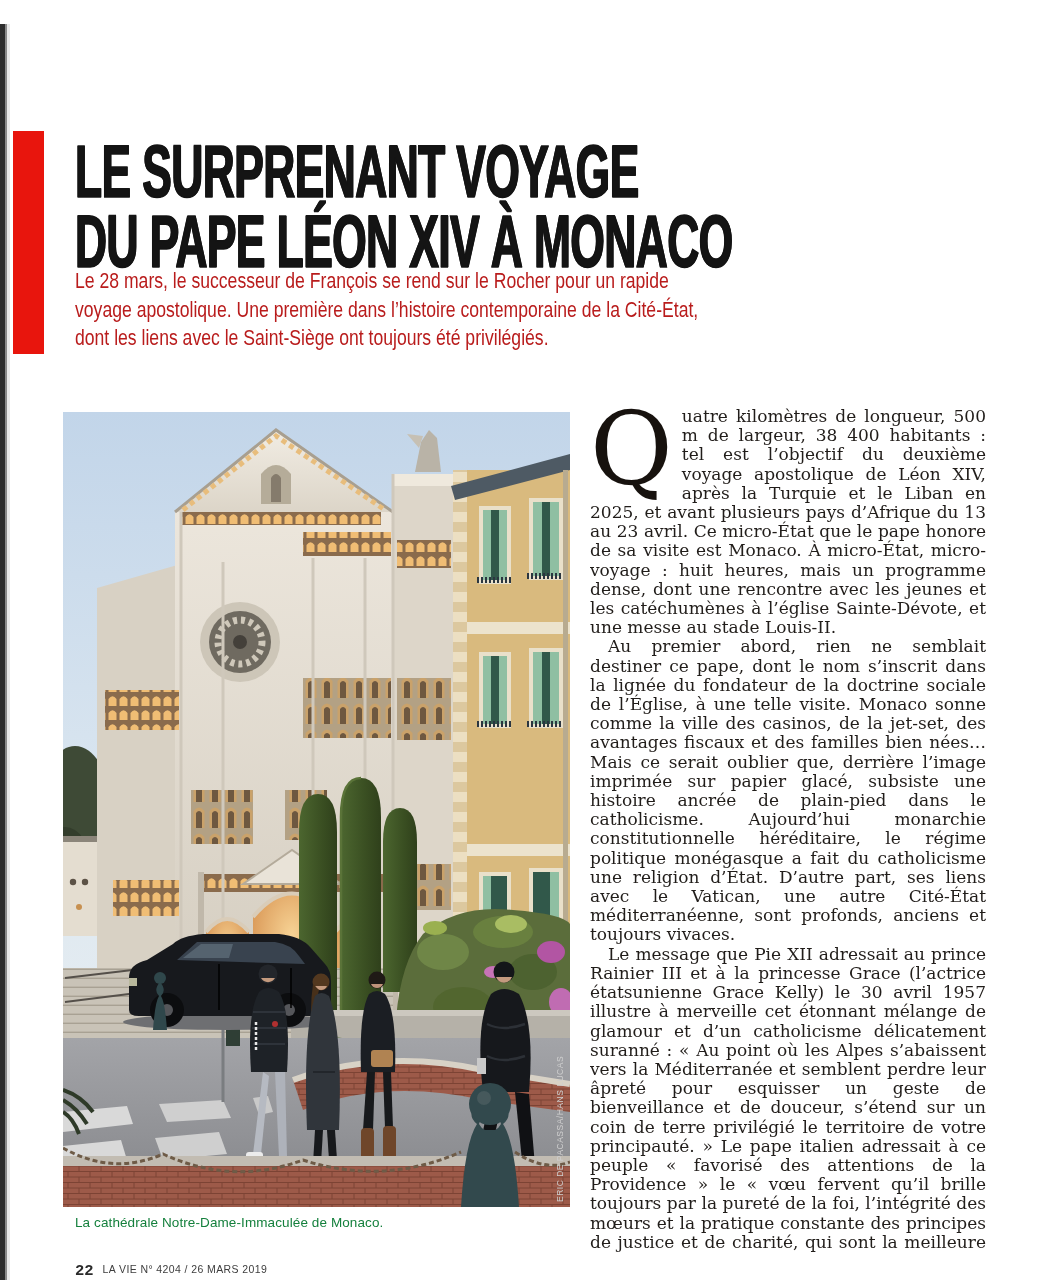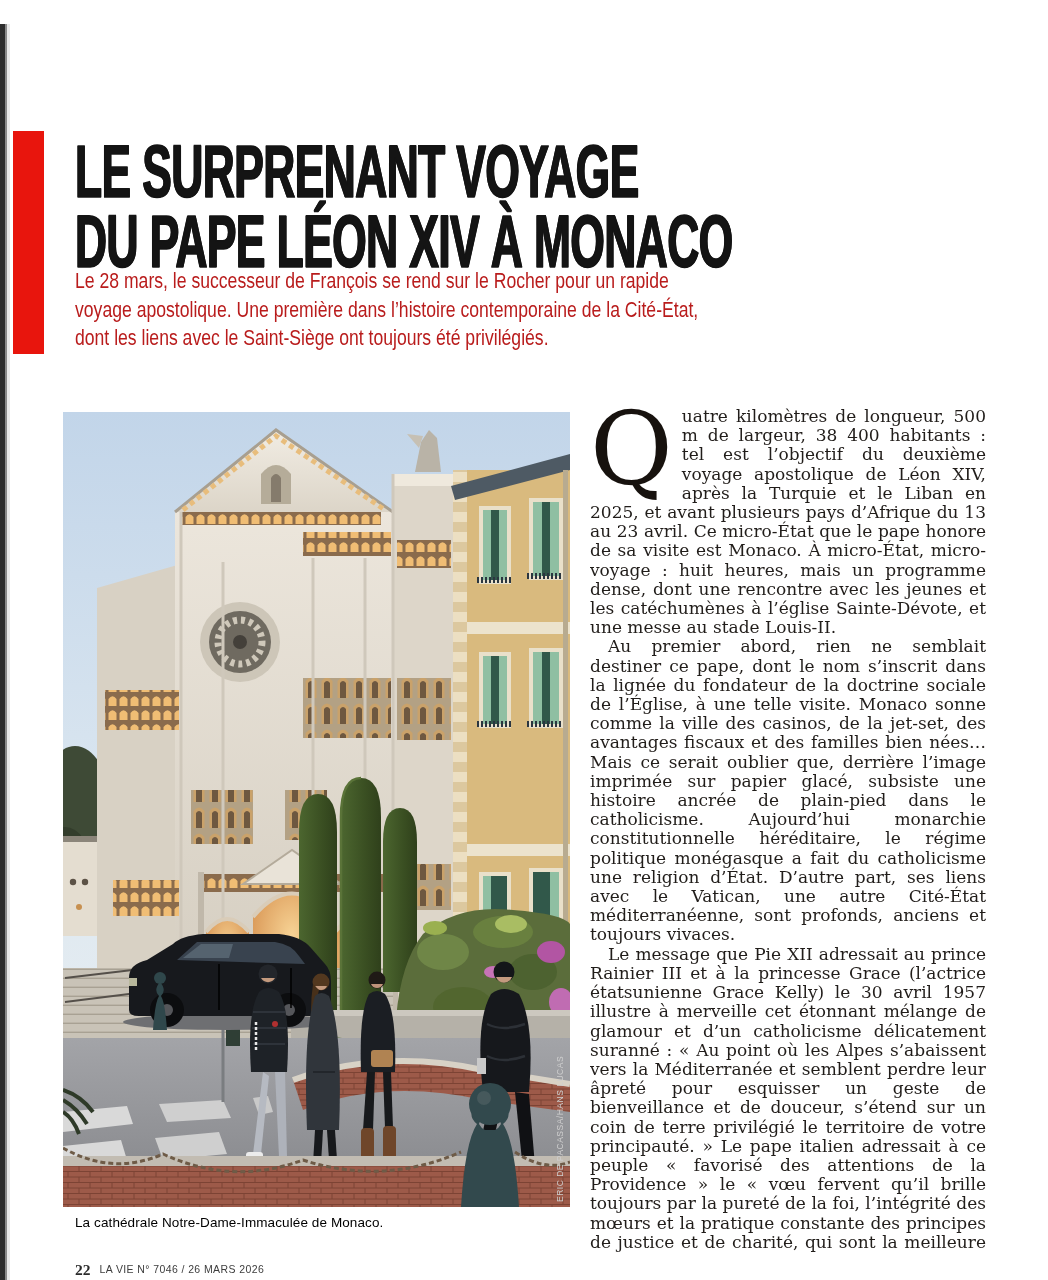--- a/index.html
+++ b/index.html
@@ -15,33 +15,33 @@
   .hl-line{display:block;font-weight:bold;font-size:74px;line-height:70px;letter-spacing:-1px;
            white-space:nowrap;transform:scaleX(0.60);transform-origin:0 0;
            -webkit-text-stroke:1.6px #141414;
            text-shadow:1px 0 0 #141414,-1px 0 0 #141414;}
   
   #standfirst{position:absolute;left:75px;top:243px;color:#b91c1c;}
   .sf-line{display:block;font-size:22px;line-height:28.5px;white-space:nowrap;
            transform:scaleX(0.80);transform-origin:0 0;}
   
   #photo{position:absolute;left:63px;top:388px;width:507px;height:795px;}
-  #caption{position:absolute;left:75px;top:1191px;font-size:13.5px;color:#000000;letter-spacing:.1px;}
+  #caption{position:absolute;left:75px;top:1191px;font-size:13.5px;color:#15803d;letter-spacing:.1px;}
   
   #article{position:absolute;left:590px;top:383px;width:396px;height:846px;
            font-family:"DejaVu Serif",serif;font-size:17px;line-height:19.2px;
            color:#211d1a;text-align:justify;overflow:hidden;}
   #article p{margin:0;padding:0;}
   #article p.indent{text-indent:18px;}
   .dropcap{float:left;font-family:"DejaVu Serif",serif;font-size:101px;line-height:78px;
            margin:3px 9px 0 0;color:#17120e;}
   .it{}
   
   #footer{position:absolute;left:75px;top:1237px;color:#2b2b2b;}
-  #footer .pn{font-family:Liberation Serif, serif;font-weight:bold;font-size:15.5px;}
+  #footer .pn{font-family:Liberation Mono, monospace;font-weight:bold;font-size:15.5px;}
   #footer .iss{font-size:10.5px;letter-spacing:.4px;color:#3d3d3d;margin-left:9px;vertical-align:2px;}
 </style>
 </head>
 <body>
 
 <div id="page">
   <div id="edge"></div>
   <div id="accent"></div>
 
   <h1 id="headline">
@@ -358,15 +358,15 @@
 
   <figcaption id="caption">La cathédrale Notre-Dame-Immaculée de Monaco.</figcaption>
 
   <div id="article">
       <p><span class="dropcap">Q</span><span>uatre kilomètres de longueur, 500 m de largeur, 38 400 habitants : tel est l’objectif du deuxième voyage apostolique de Léon XIV, après la Turquie et le Liban en 2025, et avant plusieurs pays d’Afrique du 13 au 23 avril. Ce micro-État que le pape honore de sa visite est Monaco. À micro-État, micro-voyage : huit heures, mais un programme dense, dont une rencontre avec les jeunes et les catéchumènes à l’église Sainte-Dévote, et une messe au stade Louis-II.</span></p>
       <p class="indent"><span>Au premier abord, rien ne semblait destiner ce pape, dont le nom s’inscrit dans la lignée du fondateur de la doctrine sociale de l’Église, à une telle visite. Monaco sonne comme la ville des casinos, de la jet-set, des avantages fiscaux et des familles bien nées… Mais ce serait oublier que, derrière l’image imprimée sur papier glacé, subsiste une histoire ancrée de plain-pied dans le catholicisme. Aujourd’hui monarchie constitutionnelle héréditaire, le régime politique monégasque a fait du catholicisme une religion d’État. D’autre part, ses liens avec le Vatican, une autre Cité-État méditerranéenne, sont profonds, anciens et toujours vivaces.</span></p>
       <p class="indent"><span>Le message que Pie XII adressait au prince Rainier III et à la princesse Grace (l’actrice étatsunienne Grace Kelly) le 30 avril 1957 illustre à merveille cet étonnant mélange de glamour et d’un catholicisme délicatement suranné : </span><span class="it">« Au point où les Alpes s’abaissent vers la Méditerranée et semblent perdre leur âpreté pour esquisser un geste de bienveillance et de douceur, s’étend sur un coin de terre privilégié le territoire de votre principauté. »</span><span> Le pape italien adressait à ce peuple </span><span class="it">« favorisé des attentions de la Providence »</span><span> le </span><span class="it">« vœu fervent qu’il brille toujours par la pureté de la foi, l’intégrité des mœurs et la pratique constante des principes de justice et de charité, qui sont la meilleure assurance de stabilité et de prospérité pour les nations »</span></p>
     </div>
 
   <div id="footer">
-    <span class="pn">22</span><span class="iss">LA VIE N° 7046 / 26 MARS 2026</span>
+    <span class="pn">22</span><span class="iss">LA VIE N° 4204 / 26 MARS 2019</span>
   </div>
 </div>
 
 </body></html>

